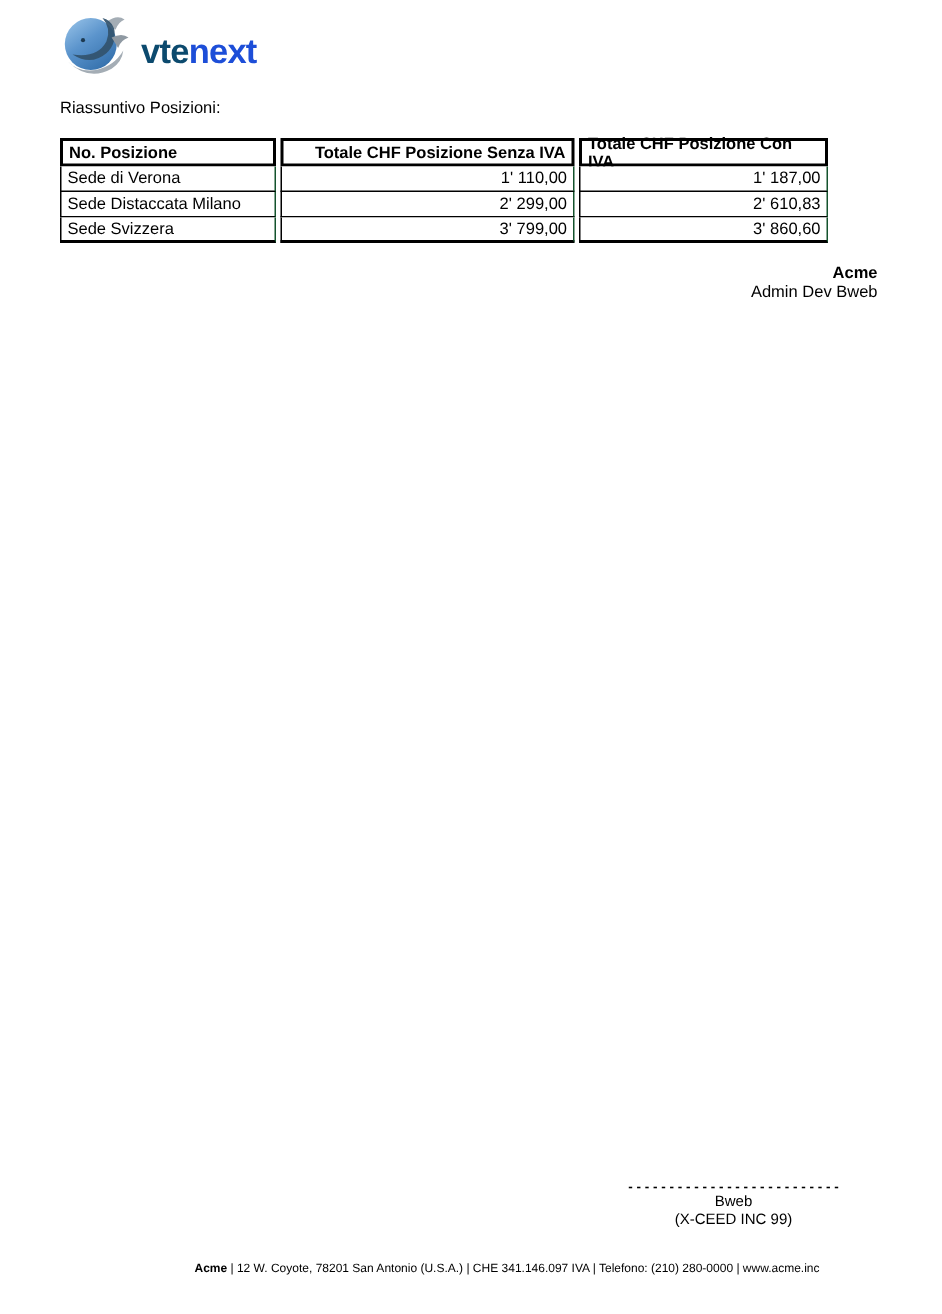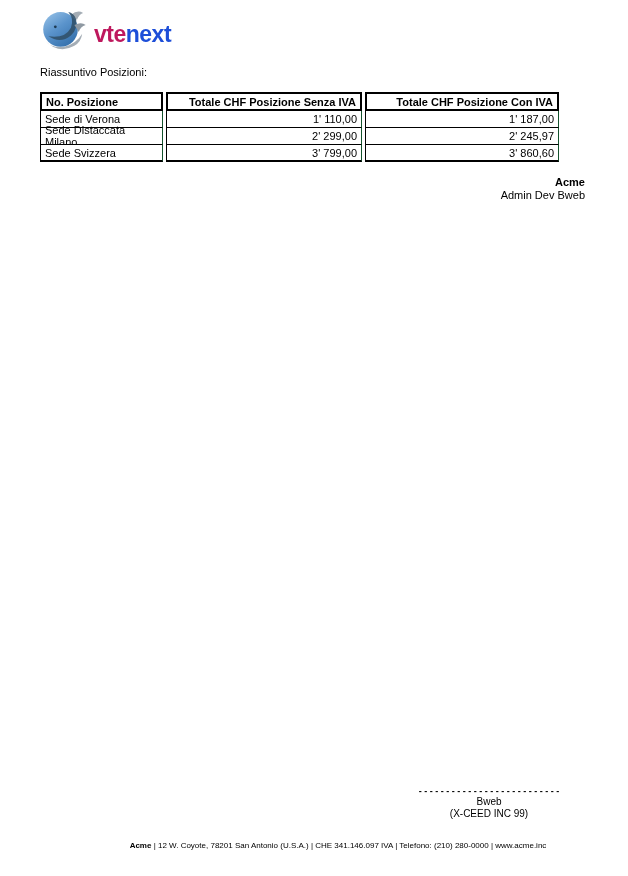--- a/index.html
+++ b/index.html
@@ -10,40 +10,40 @@
     background:#ffffff;
     color:#000;
     font-family:"Liberation Sans", sans-serif;
     overflow:hidden;
   }
 
   
   .logo { position:absolute; left:38px; top:8px; display:flex; align-items:center; height:48px; }
   .logo svg { display:block; }
   .logo-text { font-size:23px; font-weight:600; letter-spacing:-0.5px; margin-left:4px; margin-top:4px; }
-  .logo-text .vte  { color:#be185d; }
+  .logo-text .vte  { color:#0c4a6e; }
   .logo-text .next { color:#1d4ed8; }
 
   
   .section-title {
     position:absolute; left:40px; top:66px;
     font-size:11px; font-weight:normal;
   }
 
   
   .postable { position:absolute; left:40px; top:92px; display:flex; column-gap:3px; font-size:11px; }
   .col { display:flex; flex-direction:column; }
   .cell { box-sizing:border-box; display:flex; align-items:center; padding:0 4px; background:#fff; }
   .cell.header { border:2px solid #000; font-weight:bold; height:19px; }
   .cell.data   { border-left:1px solid #000; border-right:1px solid #14532d; border-bottom:1px solid #000; height:17px; }
   .cell.data.last { border-bottom-width:2px; }
   .cell.right { justify-content:flex-end; }
-  .col-1 { width:123px; }
+  .col-1 { width:144px; }
   .col-2 { width:196px;text-align:center; }
-  .col-3 { width:194px; }
+  .col-3 { width:166px; }
 
   
   .signoff { position:absolute; top:176px; right:43px; text-align:right; font-size:11px; line-height:13px; }
   .signoff .company { font-weight:bold; }
   .signoff .user { }
 
   
   .signature { position:absolute; left:408px; top:787px; width:162px; text-align:center; font-size:10px; line-height:12px; }
   .signature .dashes { font-size:9px; line-height:9px; white-space:nowrap; letter-spacing:0px; font-weight:bold; }
 
@@ -95,21 +95,21 @@
     </div>
     <div class="col col-2">
       <div class="cell header right">Totale CHF Posizione Senza IVA</div>
       <div class="cell data right">1' 110,00</div>
       <div class="cell data right">2' 299,00</div>
       <div class="cell data right last">3' 799,00</div>
     </div>
     <div class="col col-3">
       <div class="cell header right">Totale CHF Posizione Con IVA</div>
       <div class="cell data right">1' 187,00</div>
-      <div class="cell data right">2' 245,97</div>
+      <div class="cell data right">2' 610,83</div>
       <div class="cell data right last">3' 860,60</div>
     </div>
   </div>
 
   <div class="signoff">
     <div class="company">Acme</div>
     <div class="user">Admin Dev Bweb</div>
   </div>
 
   <div class="signature">

